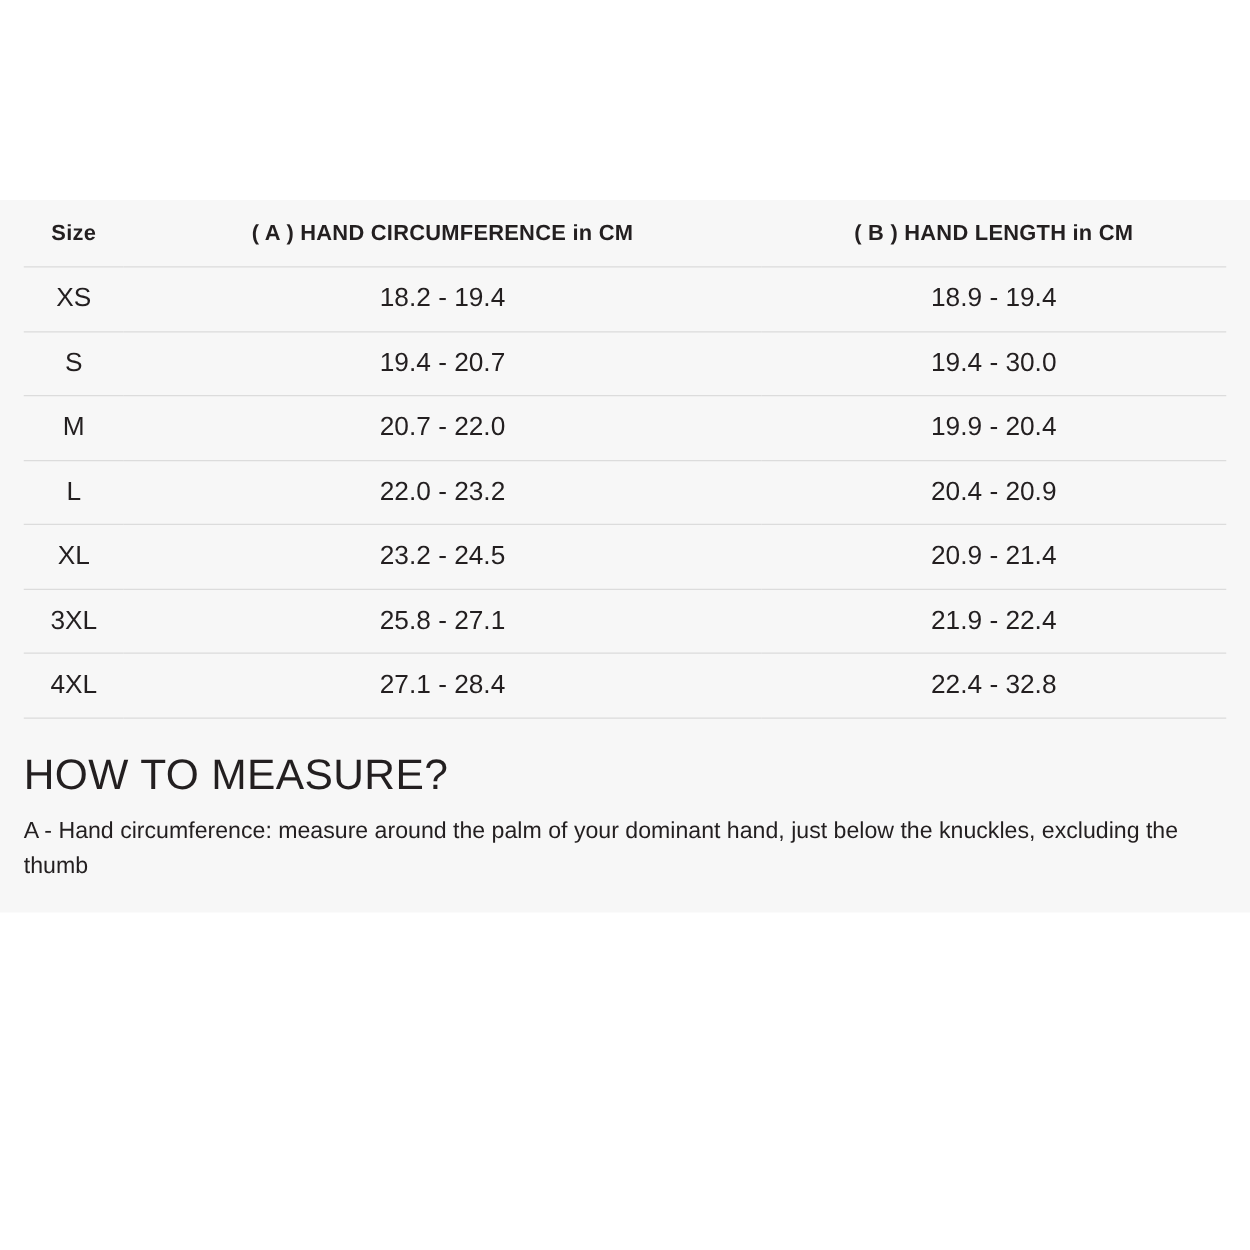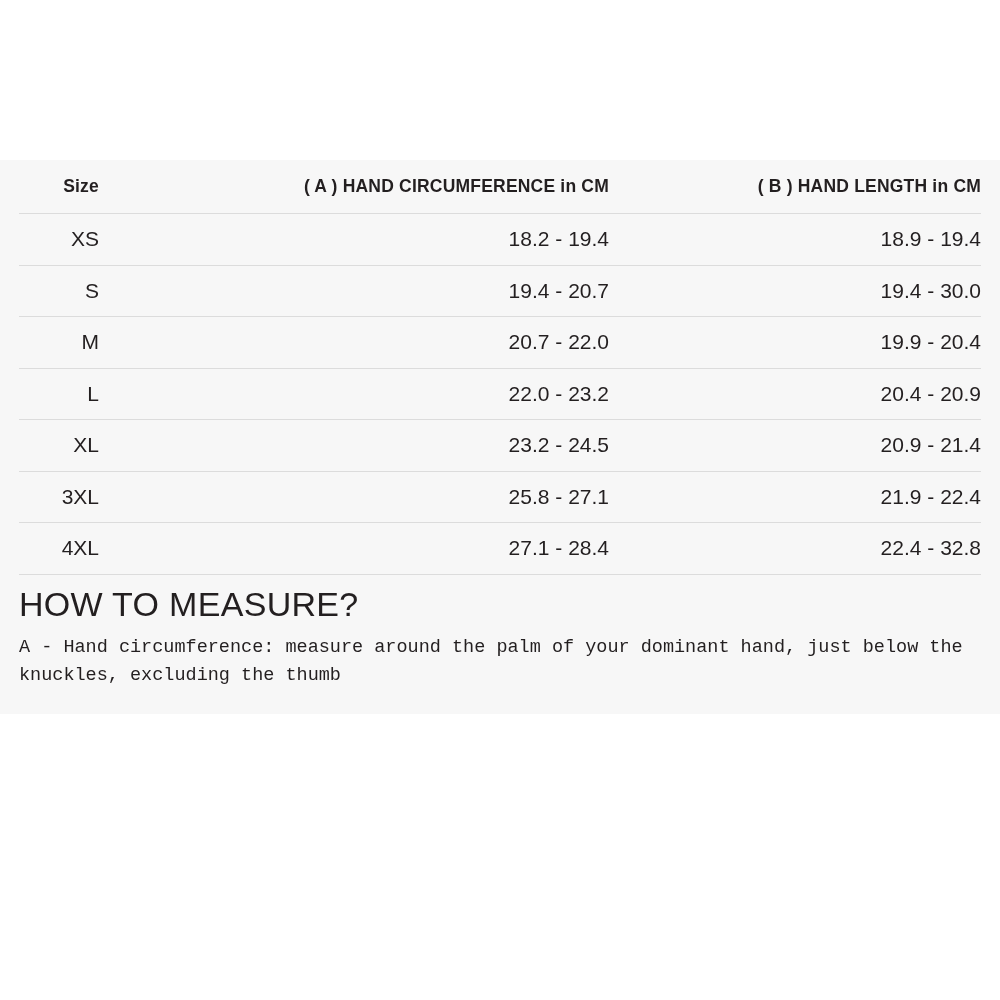--- a/index.html
+++ b/index.html
@@ -29,21 +29,21 @@
     padding: 0;
   }
   table.size-table {
     width: 962px;
     margin: 0 19px;
     border-collapse: collapse;
     table-layout: fixed;
   }
   table.size-table th,
   table.size-table td {
-    text-align: right;
+    text-align: center;
     border-bottom: 1px solid #dcdcdc;
     padding: 0;
     vertical-align: middle;
   }
   table.size-table thead th {
     font-size: 17.5px;
     font-weight: bold;
     height: 53px;
     letter-spacing: 0.2px;
     color: #231f20;
@@ -52,34 +52,33 @@
     font-size: 21px;
     font-weight: normal;
     height: 50.5px;
     color: #231f20;
   }
   .col-size  { width: 80px; }
   .col-a     { width: 510px; }
   .col-b     { width: 372px; }
 
   .how-title {
-    margin: 10px 19px 0 19px;
+    margin: 26px 19px 0 19px;
     font-size: 34px;
     font-weight: normal;
     letter-spacing: 0.3px;
     line-height: 1.15;
     color: #231f20;
   }
   .how-body {
     margin: 10px 19px 0 19px;
     font-size: 18.5px;
     line-height: 1.55;
     color: #231f20;
     padding-bottom: 20px;
-    font-family: Liberation Mono, monospace;
   }
   .how-body p {
     margin: 0 0 3px 0;
   }
 </style>
 </head>
 <body>
 
 <div class="page">
   <div class="content">

